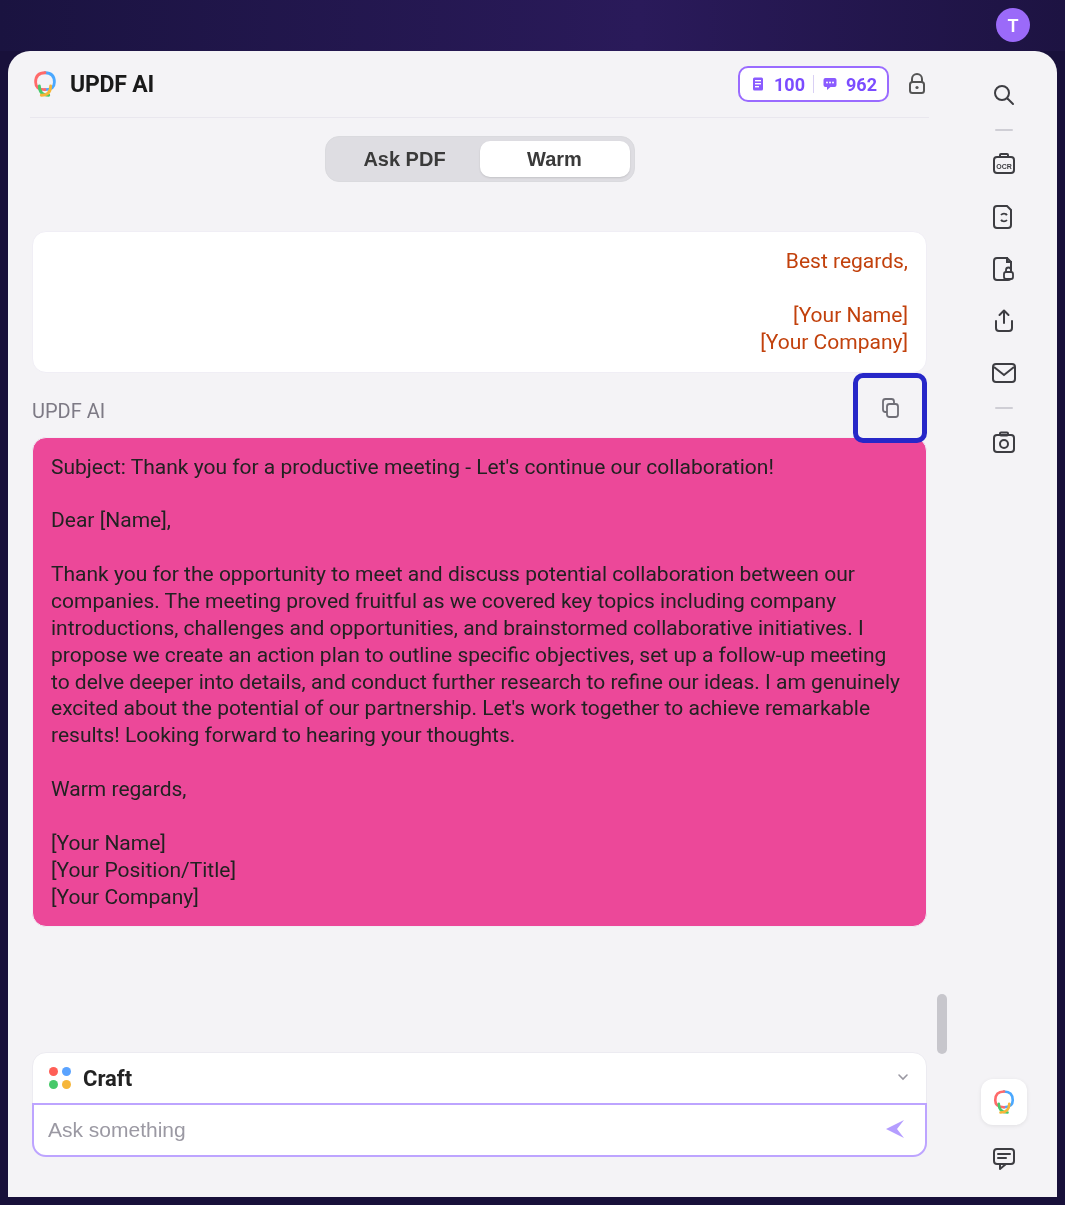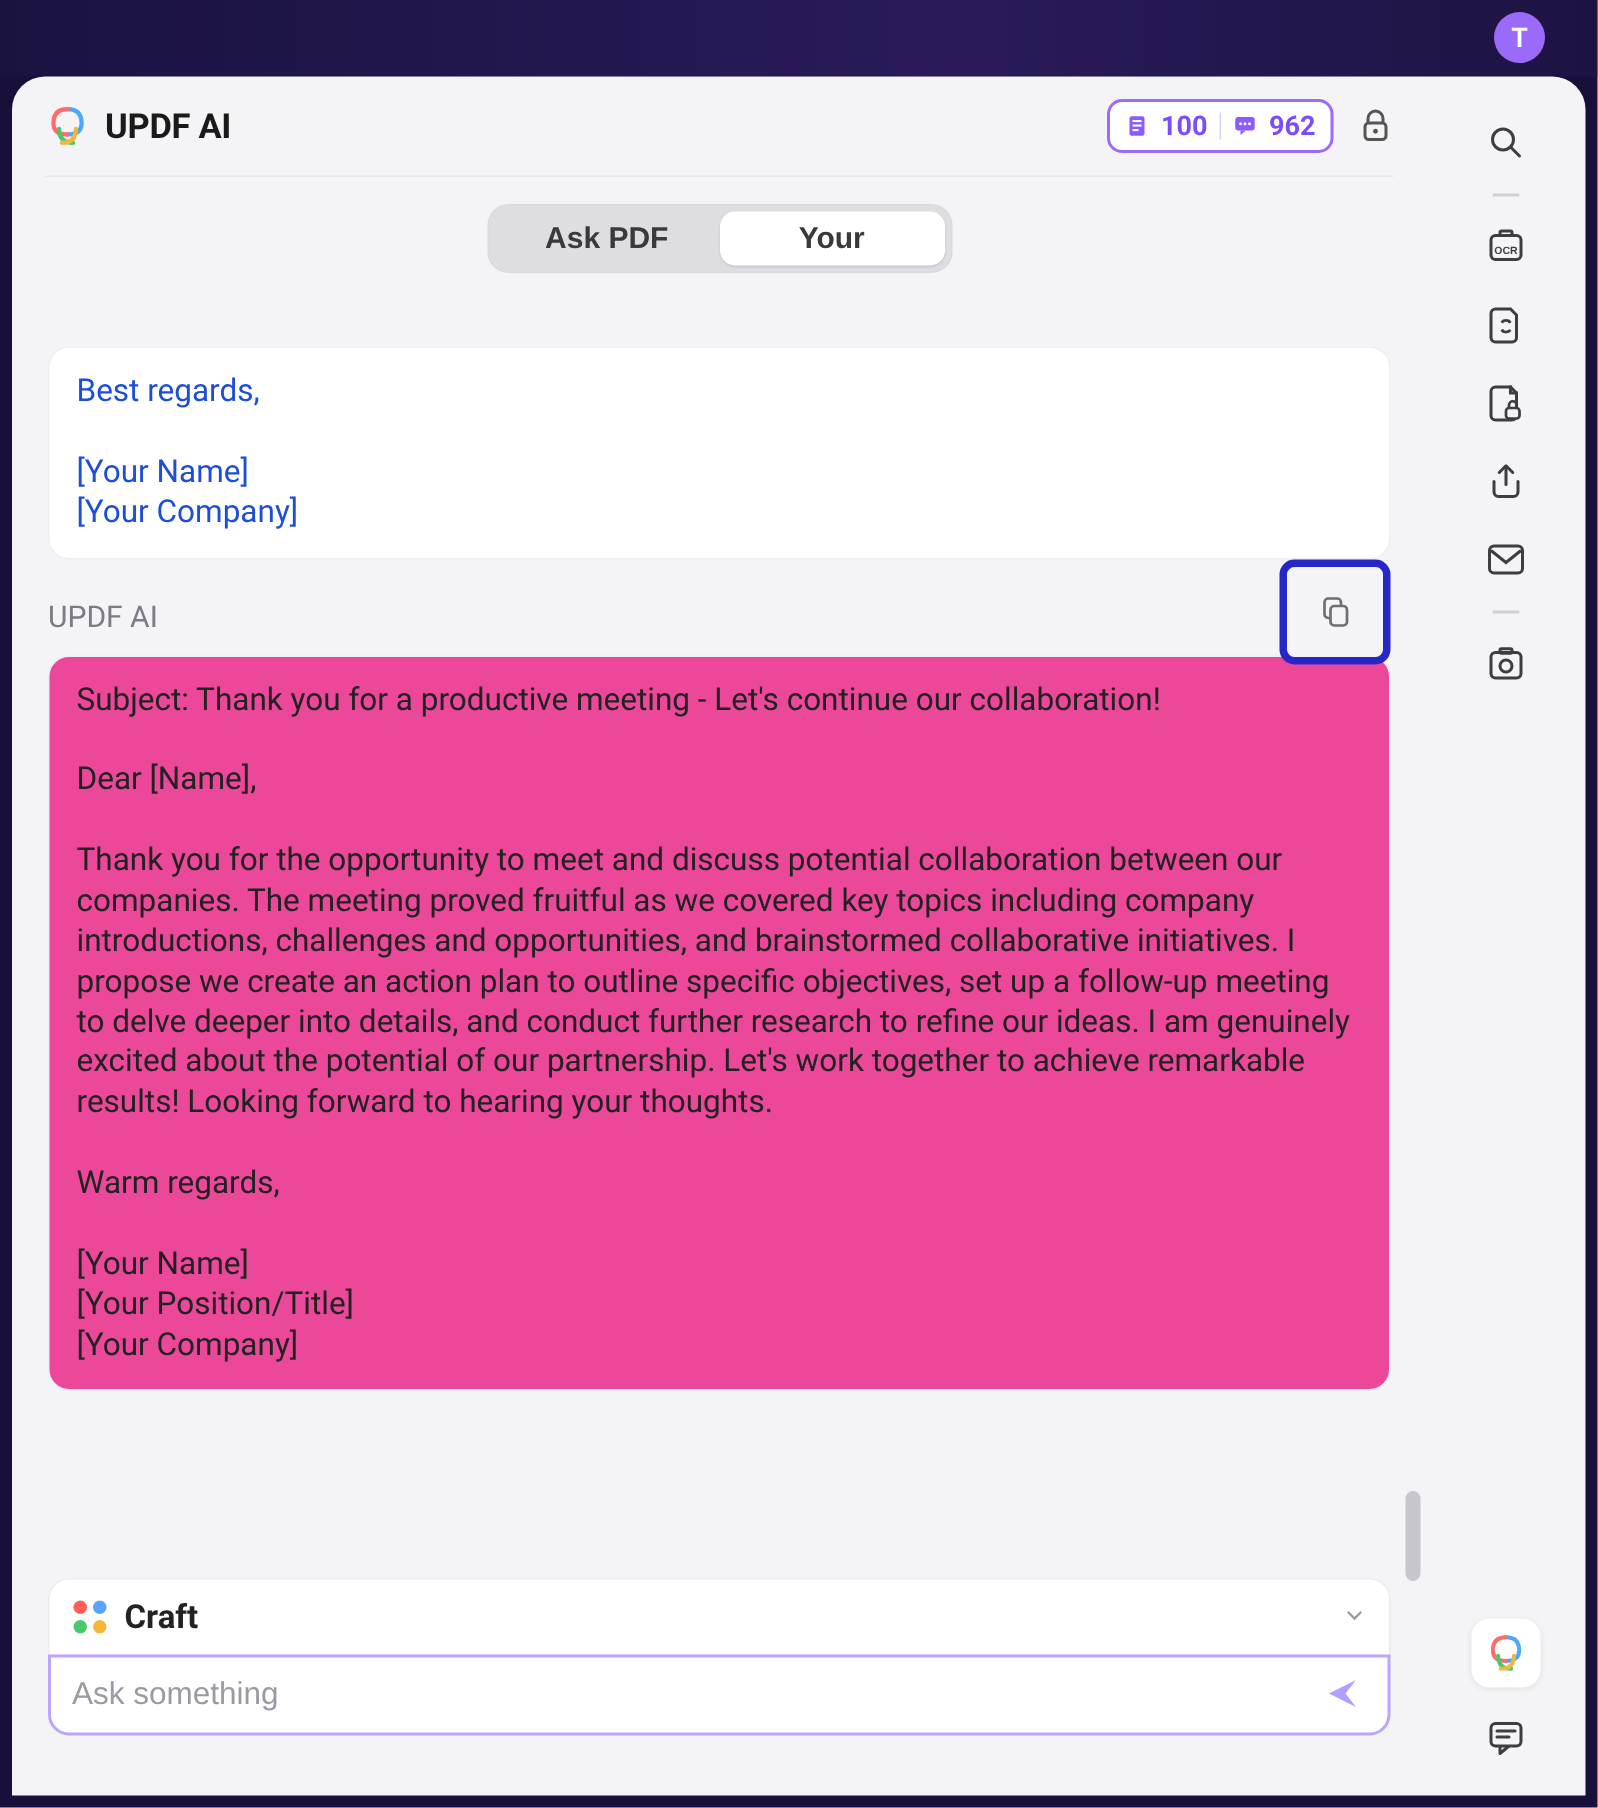--- a/index.html
+++ b/index.html
@@ -29,21 +29,21 @@
   .tabs { display:flex; background:#dedde2; border-radius:14px; padding:4px; width:310px; height:46px; border:1px solid #dadade; }
   .tab { flex:1; border:none; background:transparent; font-size:20px; font-weight:600; color:#3a3a3a; border-radius:10px; cursor:pointer; }
   .tab.active { background:#ffffff; box-shadow:0 1px 2px rgba(0,0,0,.12); }
 
   .scroll-area { position:absolute; left:0; top:180px; width:100%; height:860px; overflow:hidden; }
   .scrollbar { position:absolute; right:4px; top:0; width:10px; height:860px; }
   .scrollbar .track { width:100%; height:100%; border-radius:5px; }
   .scrollbar .thumb { position:absolute; right:0; width:10px; height:60px; top:763px; background:#c7c6cc; border-radius:5px; }
 
   .bubble { margin:0 24px 16px 24px; border-radius:14px; padding:16px 18px; font-size:21px; line-height:1.28; }
-  .bubble.assistant-prev { background:#ffffff; color:#1d4ed8; white-space:pre-wrap; border:1px solid #f0eef5; }
+  .bubble.assistant-prev { background:#ffffff; color:#c2410c; white-space:pre-wrap; border:1px solid #f0eef5;text-align:right; }
   .bubble.user { background:linear-gradient(90deg,#b06dff,#7e68ff); color:#fff; }
   .resp-header { margin:18px 24px 6px 24px; display:flex; align-items:center; height:40px; position:relative; }
   .resp-label { color:#7d7a85; font-size:20px; }
   .copy-wrap { position:absolute; right:0; top:-18px; width:74px; height:70px; border:5px solid #2727c8; border-radius:10px; display:flex; align-items:center; justify-content:center; background:#f4f3f6; }
   .copy-btn { width:26px; height:26px; color:#6f6e76; display:flex; align-items:center; justify-content:center; border:none; background:transparent; cursor:pointer; }
   .bubble.assistant { background:#ec4899; color:#222; white-space:pre-wrap; border:1px solid #f0eef5; }
 
   .input-zone { position:absolute; left:24px; right:24px; bottom:40px; }
   .prompt-bar { height:52px; background:#ffffff; border:1px solid #ecebf1; border-radius:14px 14px 0 0; display:flex; align-items:center; padding:0 16px; gap:12px; }
   .dots4 { width:22px; height:22px; position:relative; }
@@ -115,21 +115,21 @@
             <rect x="3" y="10" width="14" height="11" rx="2.5" fill="none" stroke="#555" stroke-width="2"></rect>
             <circle cx="10" cy="15.5" r="1.6" fill="#555"></circle>
           </svg>
       </div>
     </div>
     <div class="hr"></div>
 
     <div class="tabs-row">
       <div class="tabs">
         <button class="tab">Ask PDF</button>
-        <button class="tab active">Your</button>
+        <button class="tab active">Warm</button>
       </div>
     </div>
 
     <div class="scroll-area">
       <div class="bubble assistant-prev">Best regards,
 
 [Your Name]
 [Your Company]</div>
 
 

